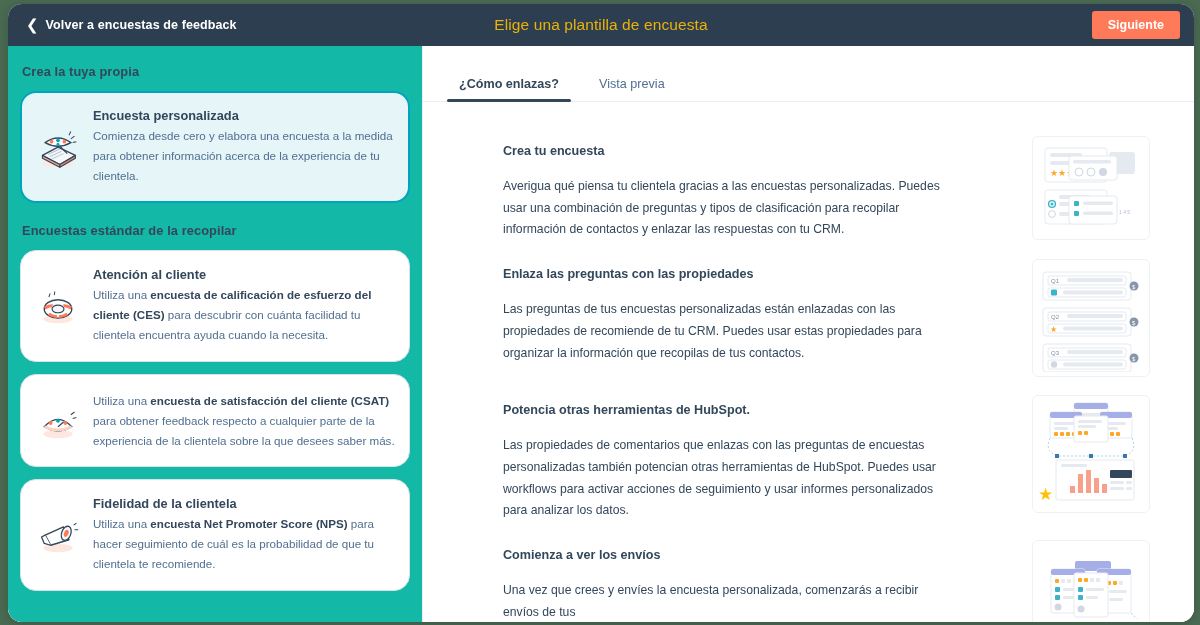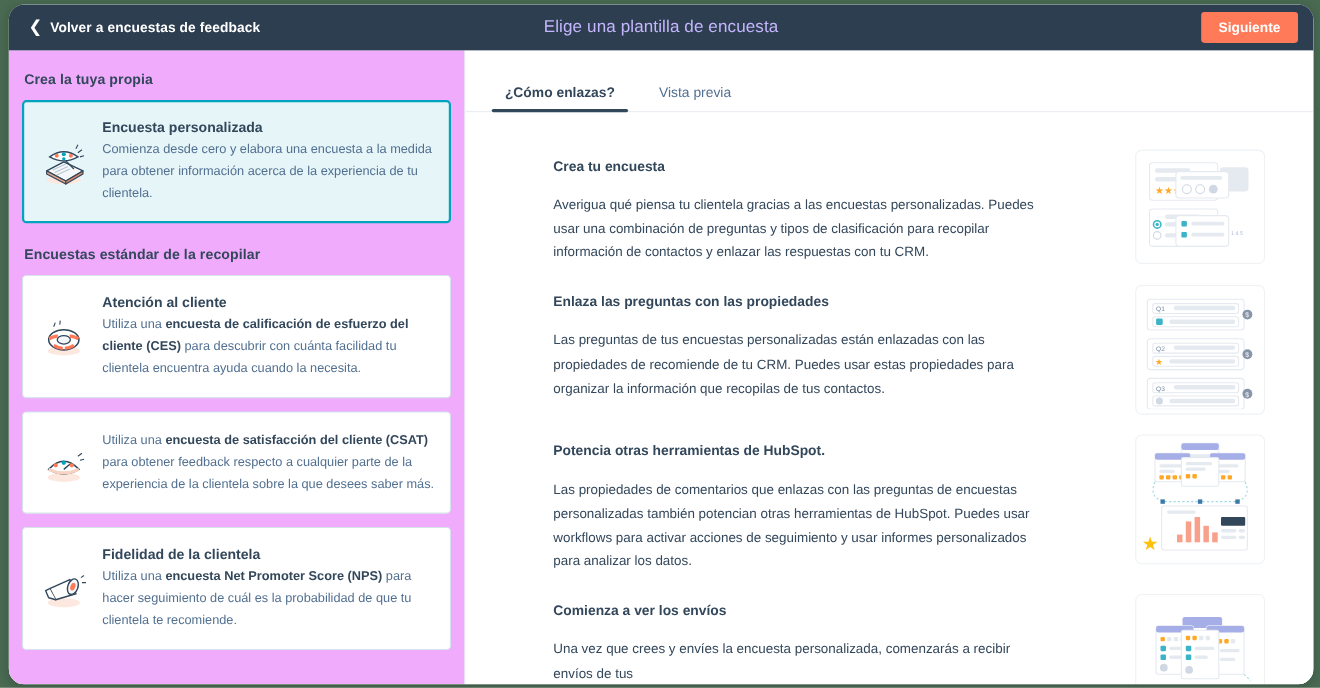--- a/index.html
+++ b/index.html
@@ -57,21 +57,21 @@
     font-weight: 700;
     letter-spacing: .1px;
     color: #ffffff;
   }
   #topbar-title {
     position: absolute;
     left: 0; right: 0;
     text-align: center;
     font-size: 15.5px;
     font-weight: 400;
-    color: #c4b5fd;
+    color: #eab308;
     letter-spacing: .1px;
   }
   #next-button {
     position: absolute;
     right: 14px;
     top: 7px;
     height: 28px;
     padding: 0 16px;
     border: none;
     border-radius: 3px;
@@ -89,38 +89,38 @@
     flex: 1;
     display: flex;
     min-height: 0;
     background: #ffffff;
   }
 
   
   #left-panel {
     width: 415px;
     min-width: 415px;
-    background: #f0abfc;
+    background: #14b8a6;
     border-right: 1px solid #e9edf1;
     padding: 18px 12px 0 12px;
     overflow: hidden;
     position: relative;
   }
   .section-heading {
     font-size: 12.8px;
     font-weight: 700;
     color: #33475b;
     margin: 0 0 12px 2px;
     letter-spacing: .1px;
   }
   .section-heading.second { margin-top: 20px; }
 
   .tmpl-card {
     border: 1px solid #d6e4ea;
-    border-radius: 4px;
+    border-radius: 16px;
     background: #ffffff;
     padding: 14px 14px 16px 14px;
     margin-bottom: 12px;
     display: flex;
     gap: 12px;
     cursor: pointer;
   }
   .tmpl-card.selected {
     background: #e5f5f8;
     border: 2px solid #00a4bd;

